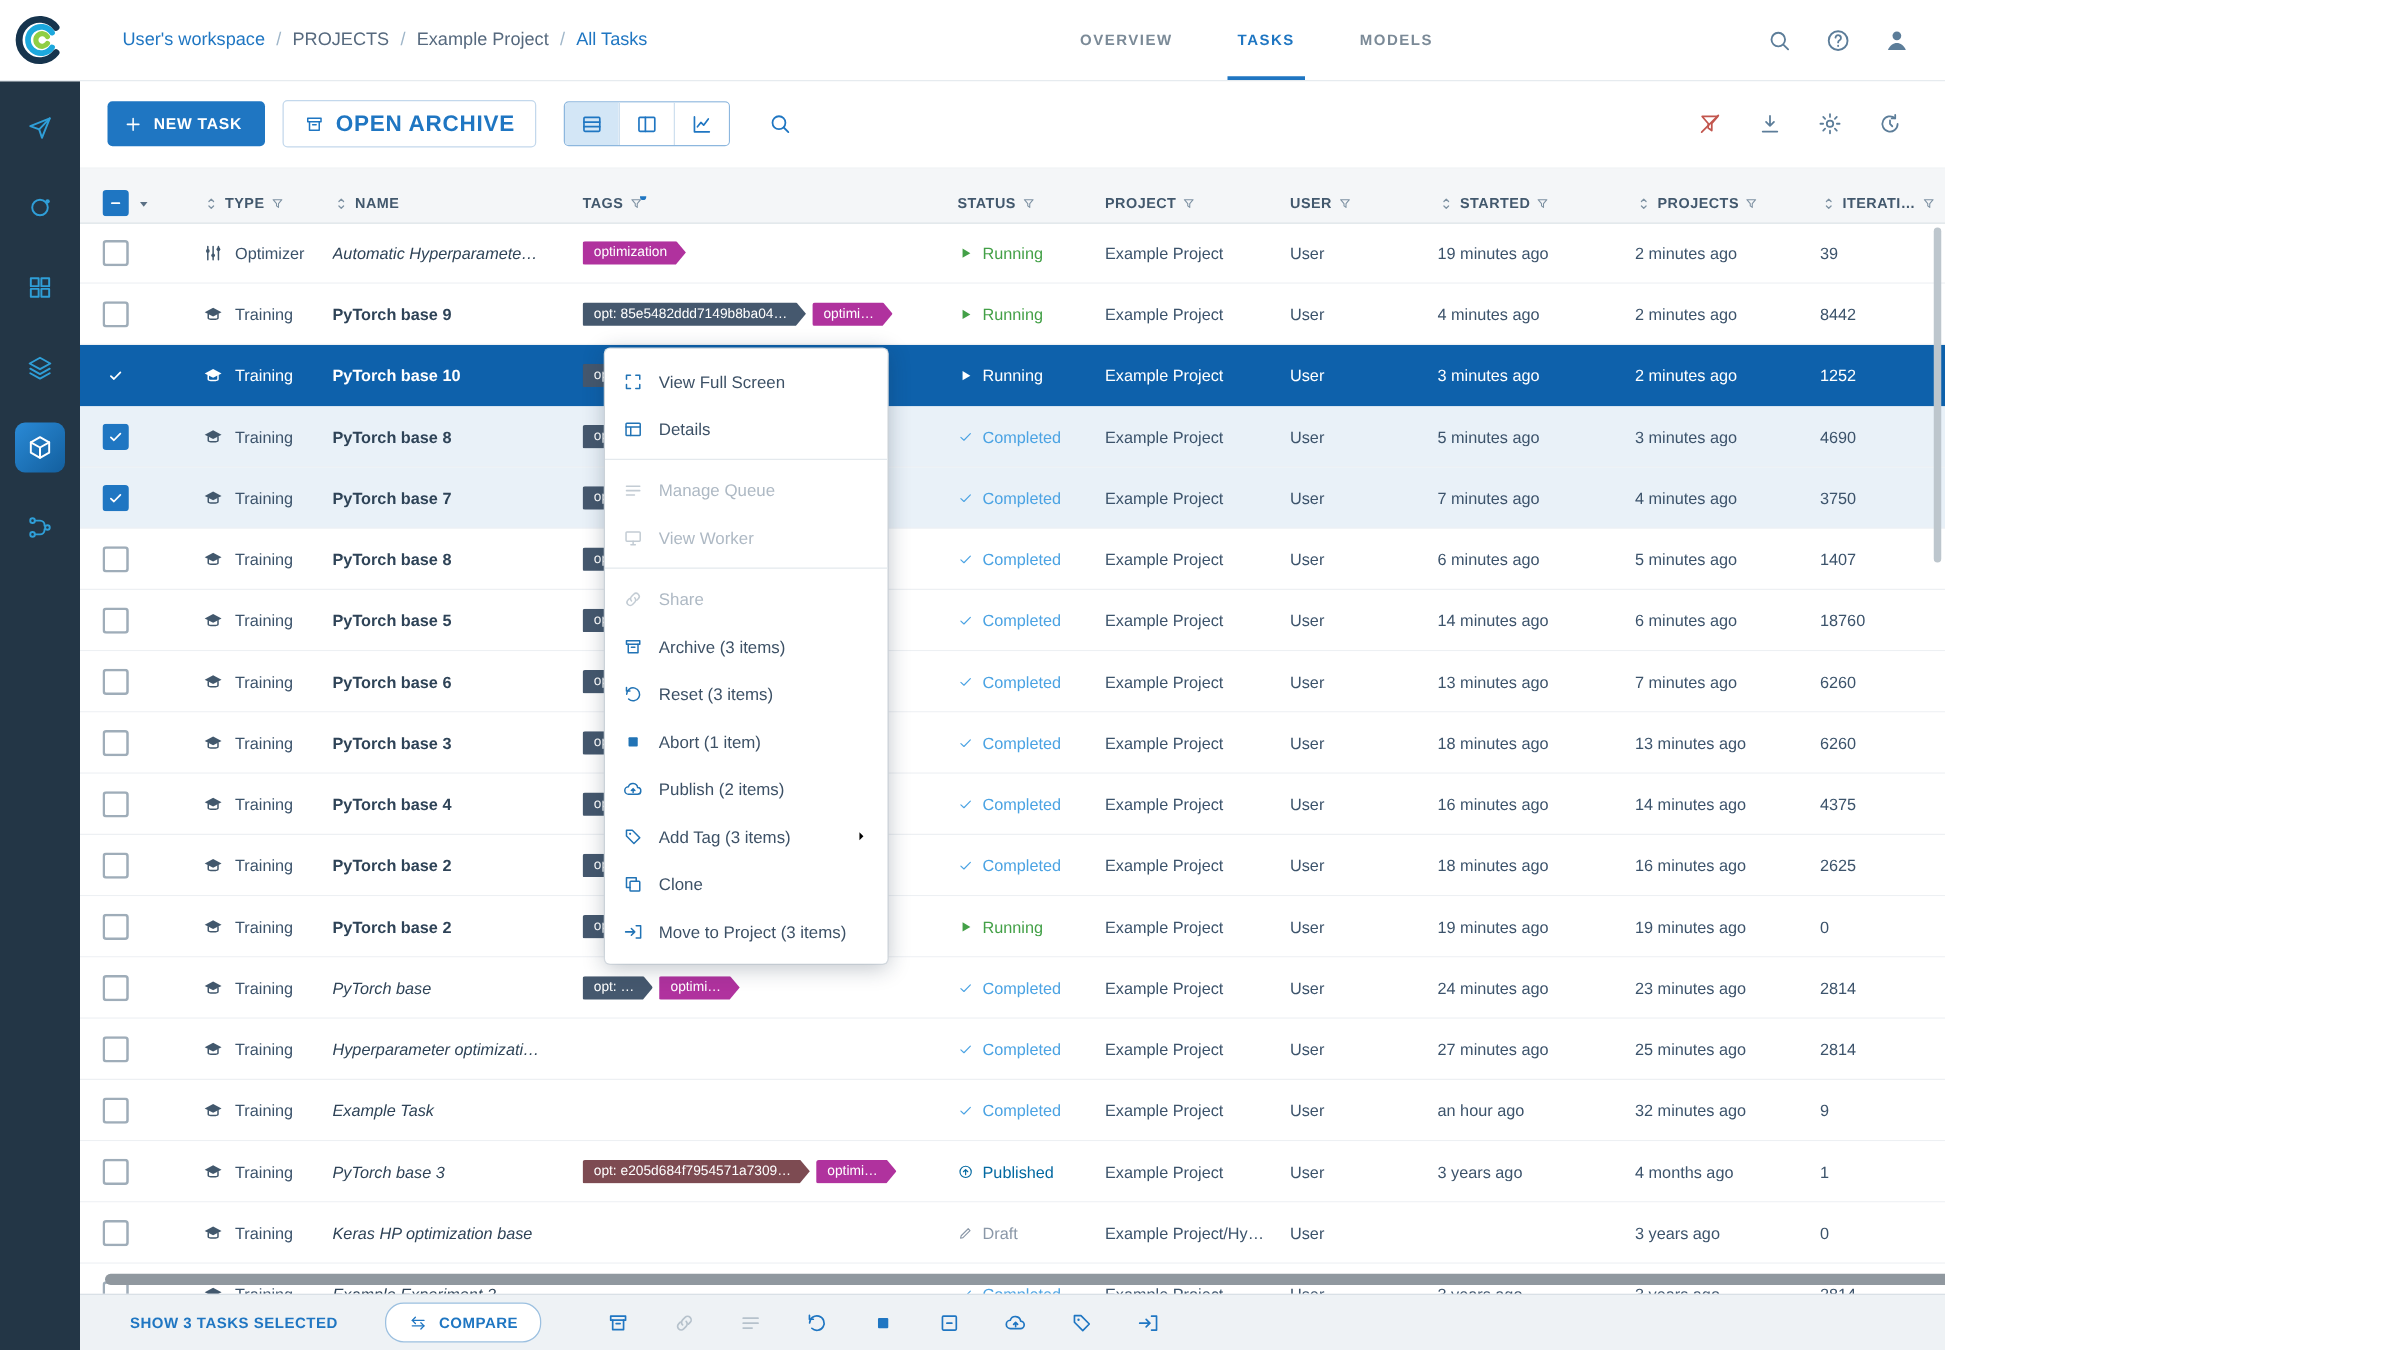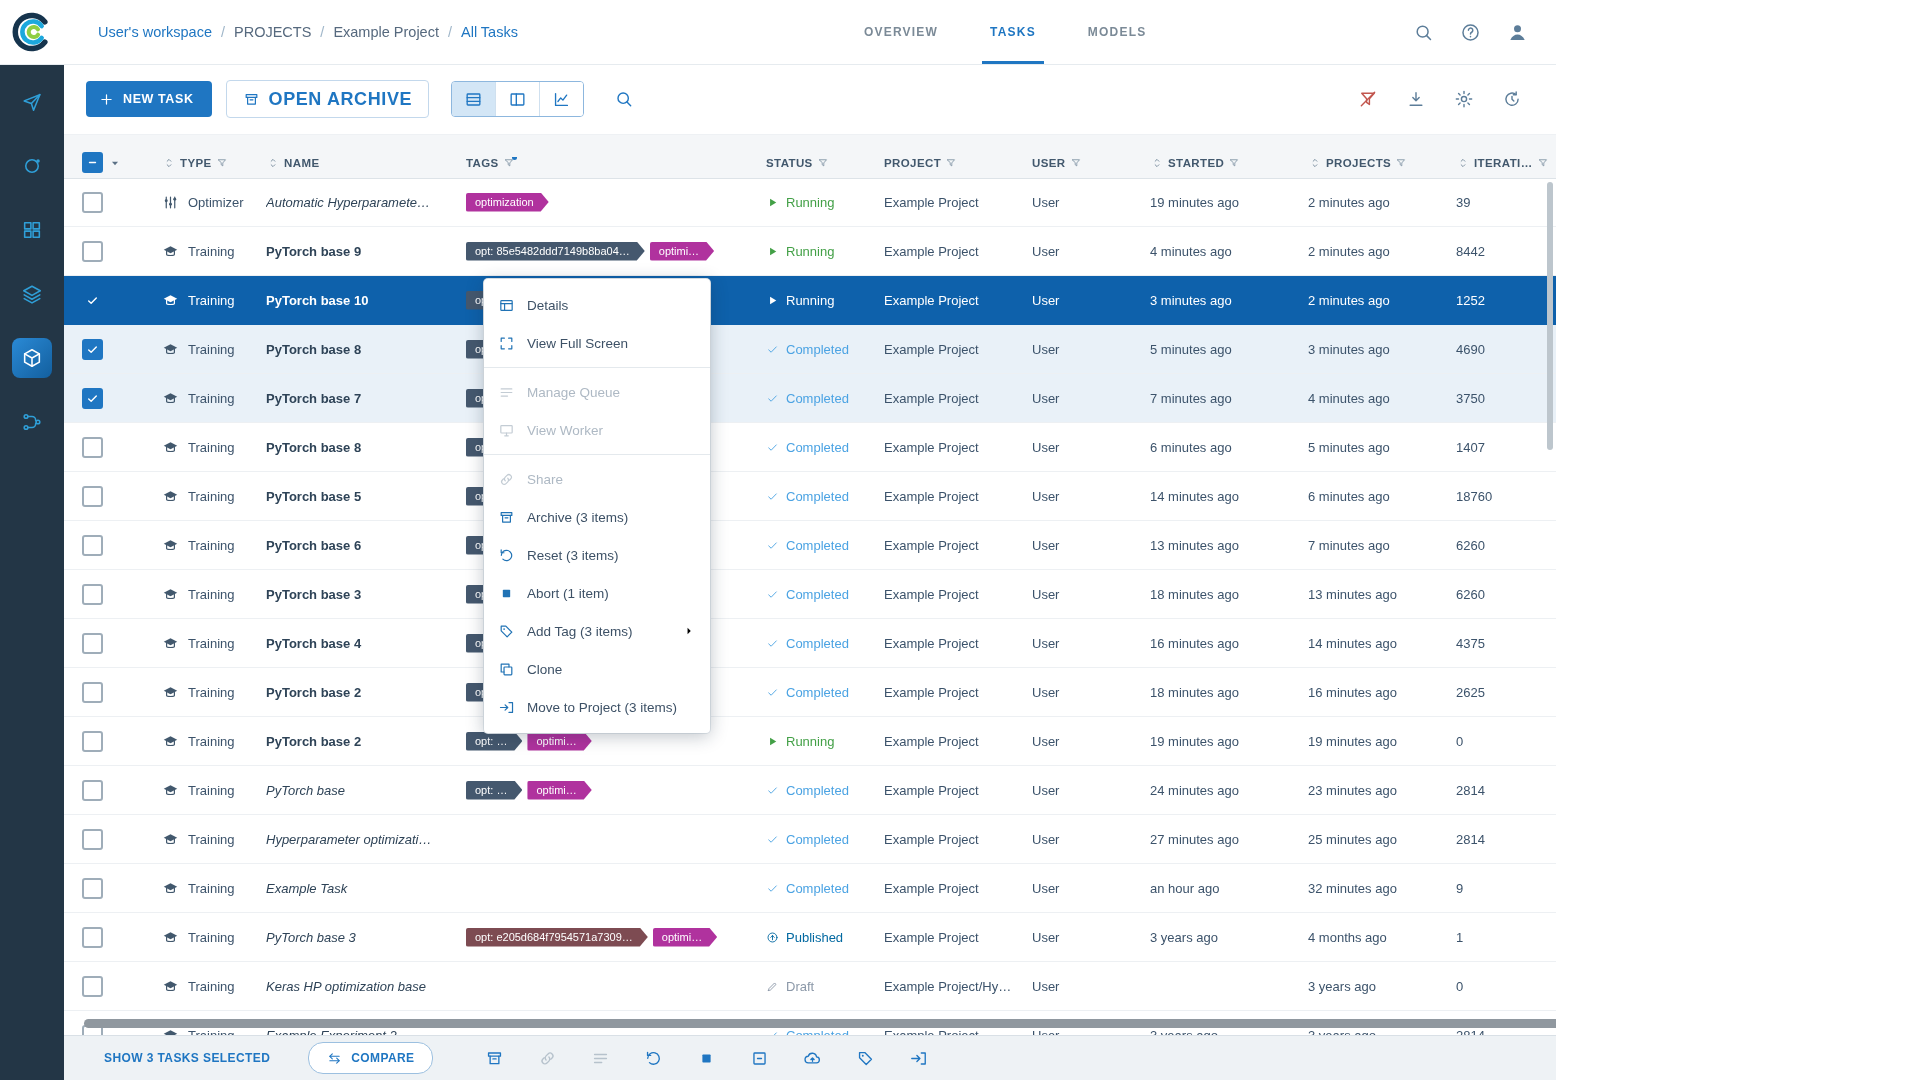--- a/index.html
+++ b/index.html
@@ -891,30 +891,30 @@
         <div class="cell">User</div>
         <div class="cell">3 years ago</div>
         <div class="cell">3 years ago</div>
         <div class="cell">2814</div>
       </div>
     </div>
 
   <div class="menu" id="ctx-menu">
       <div class="menu-item">
         <svg class="ic " viewBox="0 0 24 24">
+          <path d="M9 4.5H4.5V9M15 4.5h4.5V9M9 19.5H4.5V15M15 19.5h4.5V15"></path>
+        </svg>
+        <span>View Full Screen</span>
+      </div>
+      <div class="menu-item">
+        <svg class="ic " viewBox="0 0 24 24">
           <rect x="4" y="5" width="16" height="14" rx="1"></rect>
           <path d="M4 9.3h16M9.3 9.3V19"></path>
         </svg>
         <span>Details</span>
-      </div>
-      <div class="menu-item">
-        <svg class="ic " viewBox="0 0 24 24">
-          <path d="M9 4.5H4.5V9M15 4.5h4.5V9M9 19.5H4.5V15M15 19.5h4.5V15"></path>
-        </svg>
-        <span>View Full Screen</span>
       </div>
       <div class="menu-divider"></div>
       <div class="menu-item disabled">
         <svg class="ic " viewBox="0 0 24 24">
           <path d="M4.5 7h15M4.5 12h15M4.5 17h9"></path>
         </svg>
         <span>Manage Queue</span>
       </div>
       <div class="menu-item disabled">
         <svg class="ic " viewBox="0 0 24 24">
@@ -944,20 +944,27 @@
           <path d="M4.7 11.8a7.3 7.3 0 1 1 2.2 5.4"></path>
           <path d="M4.5 4.2v3.9h3.9"></path>
         </svg>
         <span>Reset (3 items)</span>
       </div>
       <div class="menu-item">
         <svg class="ic " viewBox="0 0 24 24">
           <rect x="6.8" y="6.8" width="10.4" height="10.4" rx="1" fill="currentColor" stroke="none"></rect>
         </svg>
         <span>Abort (1 item)</span>
+      </div>
+      <div class="menu-item">
+        <svg class="ic " viewBox="0 0 24 24">
+          <path d="M7 17.5a4.2 4.2 0 0 1-.4-8.4 5.4 5.4 0 0 1 10.5.9 3.6 3.6 0 0 1-.4 7.5z"></path>
+          <path d="M12 15.5v-4.3m0 0-2 2m2-2 2 2"></path>
+        </svg>
+        <span>Publish (2 items)</span>
       </div>
       <div class="menu-item">
         <svg class="ic " viewBox="0 0 24 24">
           <path d="M4.5 4.5h6.6l8.4 8.4-6.6 6.6-8.4-8.4z"></path>
           <circle cx="8.6" cy="8.6" r="1.2" fill="currentColor" stroke="none"></circle>
         </svg>
         <span>Add Tag (3 items)</span>
         <svg class="chev" viewBox="0 0 24 24">
           <path d="M9.5 6.5 15 12l-5.5 5.5"></path>
         </svg>

